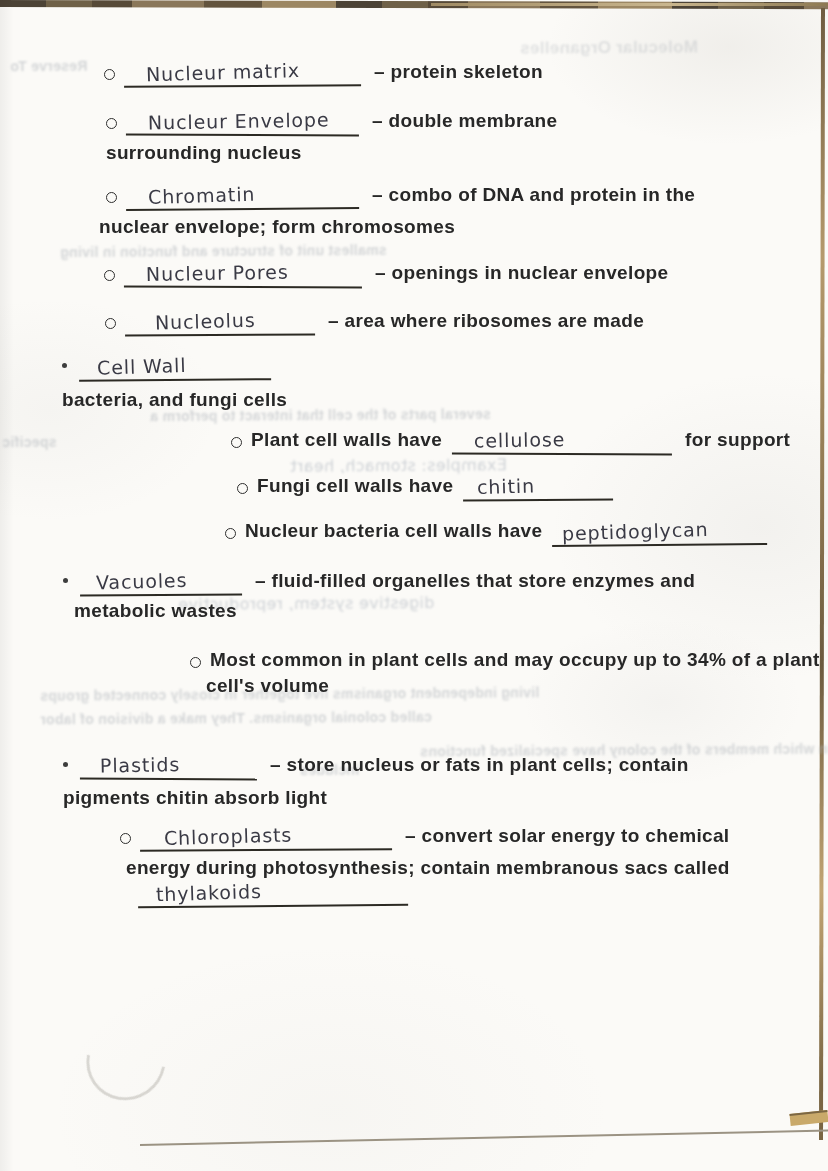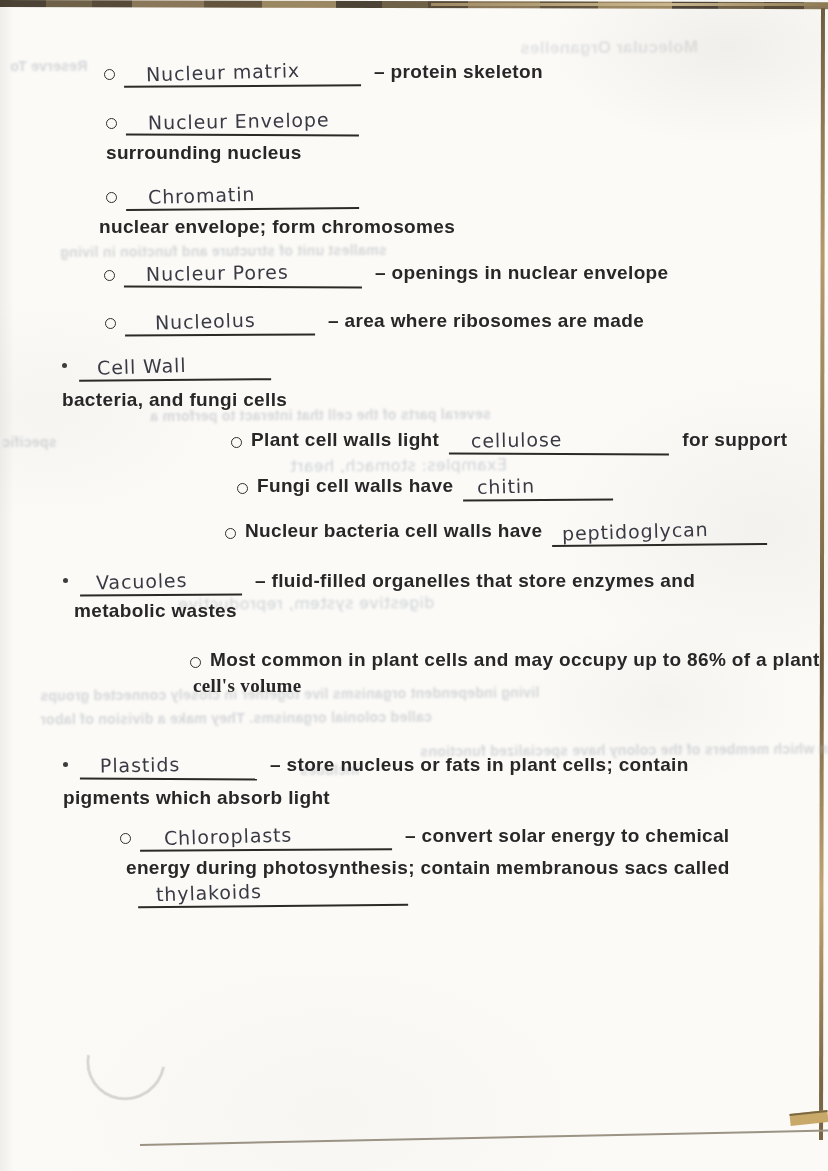--- a/index.html
+++ b/index.html
@@ -75,28 +75,30 @@
         <span class="hw">Nucleur matrix</span>
       </span>
     <span class="pt after">– protein skeleton</span>
   </div>
 
   <div class="row" style="left:106px;top:104px;">
     <span class="cb"></span>
     <span class="blank r2" style="width:233px;">
         <span class="hw">Nucleur Envelope</span>
       </span>
+    <span class="pt after">– double membrane</span>
   </div>
   <div class="cont" style="left:106px;top:142px;">surrounding nucleus</div>
 
   <div class="row" style="left:106px;top:178px;">
     <span class="cb"></span>
     <span class="blank r3" style="width:233px;">
         <span class="hw">Chromatin</span>
       </span>
+    <span class="pt after">– combo of DNA and protein in the</span>
   </div>
   <div class="cont" style="left:99px;top:216px;">nuclear envelope; form chromosomes</div>
 
   <div class="row" style="left:104px;top:256px;">
     <span class="cb"></span>
     <span class="blank r2" style="width:238px;">
         <span class="hw">Nucleur Pores</span>
       </span>
     <span class="pt after">– openings in nuclear envelope</span>
   </div>
@@ -112,21 +114,21 @@
   <div class="row" style="left:62px;top:349px;">
     <span class="db"></span>
     <span class="blank r3" style="width:192px;padding-left:18px;">
         <span class="hw">Cell Wall</span>
       </span>
   </div>
   <div class="cont" style="left:62px;top:389px;">bacteria, and fungi cells</div>
 
   <div class="row" style="left:231px;top:423px;">
     <span class="cb"></span>
-    <span class="pt before">Plant cell walls light</span>
+    <span class="pt before">Plant cell walls have</span>
     <span class="blank r2" style="width:220px;">
         <span class="hw">cellulose</span>
       </span>
     <span class="pt after">for support</span>
   </div>
 
   <div class="row" style="left:237px;top:469px;">
     <span class="cb"></span>
     <span class="pt before">Fungi cell walls have</span>
     <span class="blank r1" style="width:150px;padding-left:14px;">
@@ -146,32 +148,32 @@
     <span class="db"></span>
     <span class="blank r1" style="width:162px;padding-left:16px;">
         <span class="hw">Vacuoles</span>
       </span>
     <span class="pt after">– fluid-filled organelles that store enzymes and</span>
   </div>
   <div class="cont" style="left:74px;top:600px;text-align:center;">metabolic wastes</div>
 
   <div class="row" style="left:190px;top:643px;">
     <span class="cb"></span>
-    <span class="pt">Most common in plant cells and may occupy up to 86% of a plant</span>
+    <span class="pt">Most common in plant cells and may occupy up to 34% of a plant</span>
   </div>
-  <div class="cont" style="left:193px;top:675px;font-family:Liberation Serif, serif;">cell's volume</div>
+  <div class="cont" style="left:206px;top:675px;">cell's volume</div>
 
   <div class="row" style="left:63px;top:748px;">
     <span class="db"></span>
     <span class="blank r2" style="width:177px;padding-left:20px;">
         <span class="hw">Plastids</span>
       </span>
     <span class="pt after">– store nucleus or fats in plant cells; contain</span>
   </div>
-  <div class="cont" style="left:63px;top:787px;">pigments which absorb light</div>
+  <div class="cont" style="left:63px;top:787px;">pigments chitin absorb light</div>
 
   <div class="row" style="left:120px;top:819px;">
     <span class="cb"></span>
     <span class="blank r1" style="width:252px;padding-left:24px;">
         <span class="hw">Chloroplasts</span>
       </span>
     <span class="pt after">– convert solar energy to chemical</span>
   </div>
   <div class="cont" style="left:126px;top:857px;">energy during photosynthesis; contain membranous sacs called</div>
   <div class="row" style="left:138px;top:875px;">

